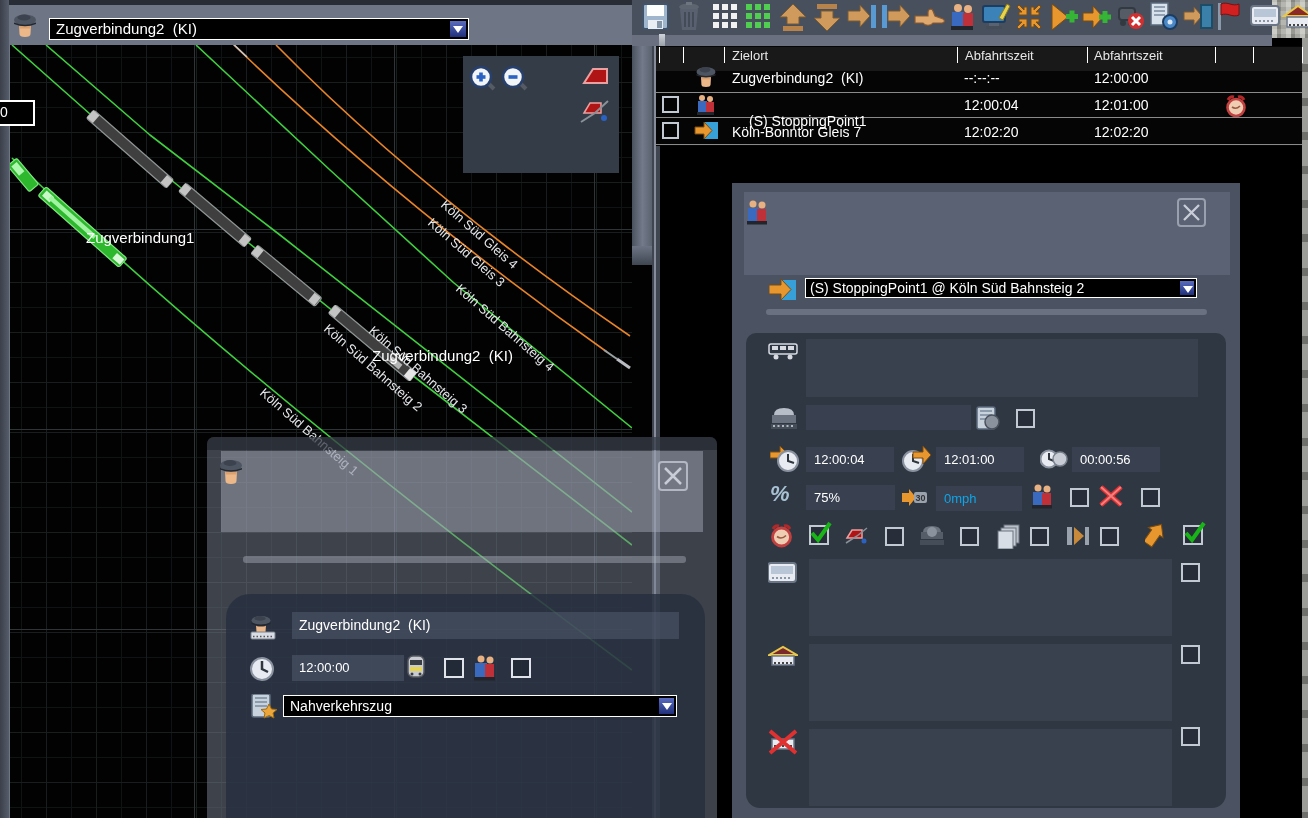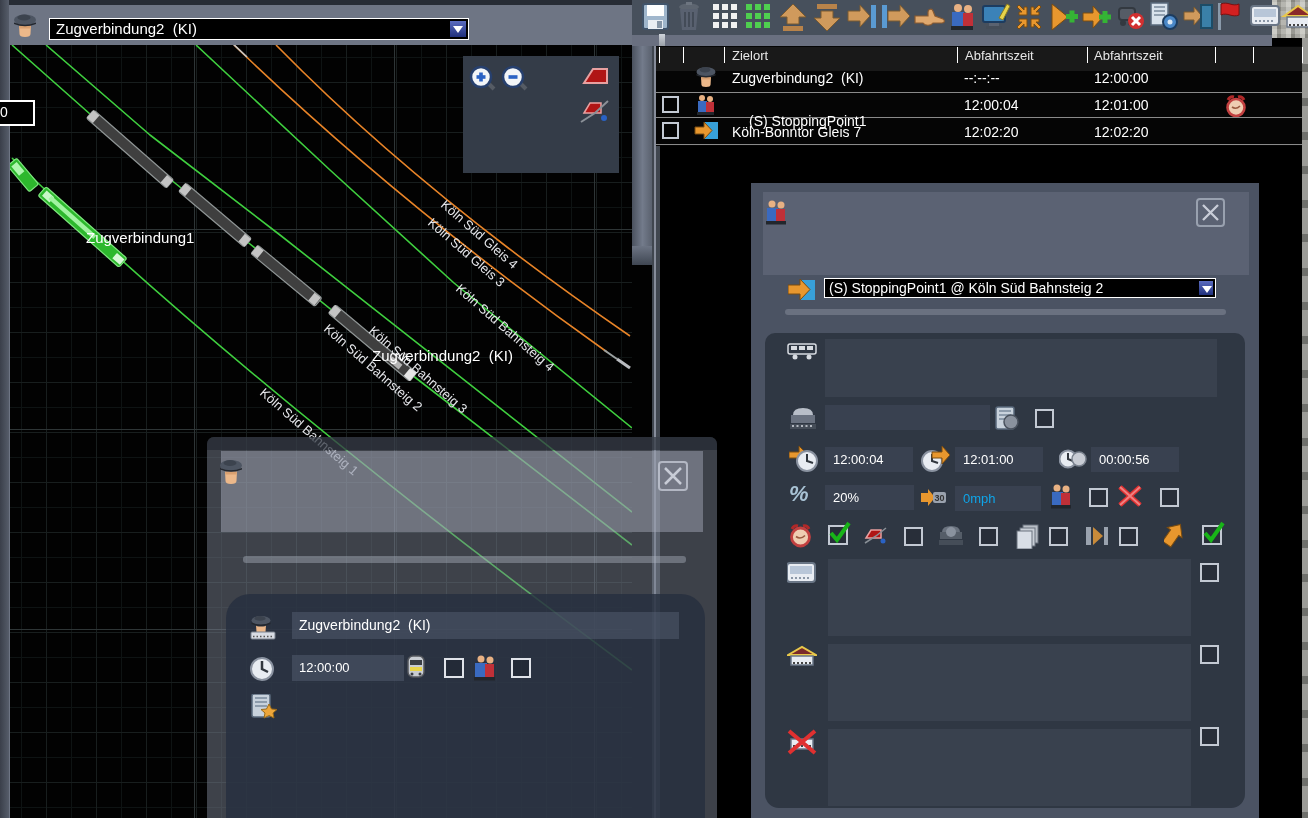--- a/index.html
+++ b/index.html
@@ -342,21 +342,21 @@
     </g>
   </svg>
 
   <svg class="abs" style="left:569px;top:32px;" width="22" height="22">
     <path d="M3,5 Q5,1 9,2 M19,5 Q17,1 13,2" stroke="#b02828" stroke-width="3" fill="none"></path>
     <circle cx="11" cy="12.5" r="8.5" fill="#efcdb2" stroke="#c24040" stroke-width="2.6"></circle>
     <path d="M7,12 Q11,15 15,11" stroke="#9a5a40" stroke-width="1.6" fill="none"></path>
   </svg>
 </div>
 
-<div class="abs" style="left:732px;top:183px;width:508px;height:635px;background:#4b5363;margin-left:19px;">
+<div class="abs" style="left:732px;top:183px;width:508px;height:635px;background:#4b5363;">
 
   <div class="abs" style="left:12px;top:9px;width:486px;height:83px;background:#5b6273;"></div>
 
   <svg class="abs" style="left:14px;top:17px;" width="22" height="25">
     <circle cx="7" cy="4" r="3.5" fill="#e8b183"></circle>
     <rect x="2" y="8" width="11" height="13" fill="#3a6ac0"></rect>
     <circle cx="16" cy="5" r="3.5" fill="#e8b183"></circle>
     <rect x="11" y="9" width="9" height="12" fill="#c03038"></rect>
     <rect x="1" y="21" width="20" height="3.5" fill="#22262c"></rect>
   </svg>
@@ -416,21 +416,21 @@
     </svg>
     <div class="field" style="left:190px;top:114px;width:80px;height:25px;">12:01:00</div>
     <svg class="abs" style="left:294px;top:114px;" width="28" height="25">
       <circle cx="9" cy="12" r="8.5" fill="#e8ecf2" stroke="#8a92a0" stroke-width="2"></circle>
       <path d="M9,6 L9,12 L14,14" stroke="#30363e" stroke-width="2" fill="none"></path>
       <circle cx="20" cy="12" r="7" fill="#c8ccd4" stroke="#7a828e" stroke-width="1.5"></circle>
     </svg>
     <div class="field" style="left:326px;top:114px;width:80px;height:25px;">00:00:56</div>
 
     <div class="abs" style="left:24px;top:148px;color:#a8c2d4;font-size:22px;font-weight:bold;font-style:italic;">%</div>
-    <div class="field" style="left:60px;top:152px;width:81px;height:25px;">20%</div>
+    <div class="field" style="left:60px;top:152px;width:81px;height:25px;">75%</div>
     <svg class="abs" style="left:156px;top:156px;" width="26" height="17">
       <path d="M0,4 L7,4 L7,0 L14,8.5 L7,17 L7,13 L0,13 Z" fill="#e8972e"></path>
       <rect x="12" y="3" width="13" height="11" rx="2" fill="#9aa2ae"></rect>
       <text x="13.5" y="12" font-size="9" font-weight="bold" fill="#333">30</text>
     </svg>
     <div class="field" style="left:190px;top:153px;width:78px;height:25px;color:#0ea5e9;">0mph</div>
     <svg class="abs" style="left:284px;top:151px;" width="24" height="25">
       <circle cx="8" cy="4" r="3.5" fill="#e8b183"></circle>
       <rect x="3" y="8" width="11" height="13" fill="#3a6ac0"></rect>
       <circle cx="17" cy="5" r="3.5" fill="#e8b183"></circle>
@@ -565,14 +565,15 @@
       <rect x="12" y="9" width="9" height="13" fill="#c03038"></rect>
       <rect x="1" y="22" width="21" height="3.5" fill="#22262c"></rect>
     </svg>
     <div class="cb" style="left:285px;top:64px;width:16px;height:16px;border-color:#e0e3e9;"></div>
 
     <svg class="abs" style="left:24px;top:100px;" width="27" height="25">
       <rect x="2" y="0" width="18" height="23" rx="2" fill="#c8d2dc" stroke="#5a6a7c" stroke-width="1.5"></rect>
       <path d="M5,4 h12 M5,8 h12 M5,12 h12" stroke="#7a8a9c" stroke-width="1.5"></path>
       <path d="M19,10 L21.5,15 L27,15.5 L23,19 L24,24 L19,21.5 L14,24 L15,19 L11,15.5 L16.5,15 Z" fill="#eda63a" stroke="#9a6a18" stroke-width="1"></path>
     </svg>
+    <div class="ddown" style="left:57px;top:101px;width:386px;height:20px;line-height:20px;padding-left:6px;">Nahverkehrszug<span class="ddbtn" style="width:15px;"></span></div>
   </div>
 </div>
 
 </body></html>

